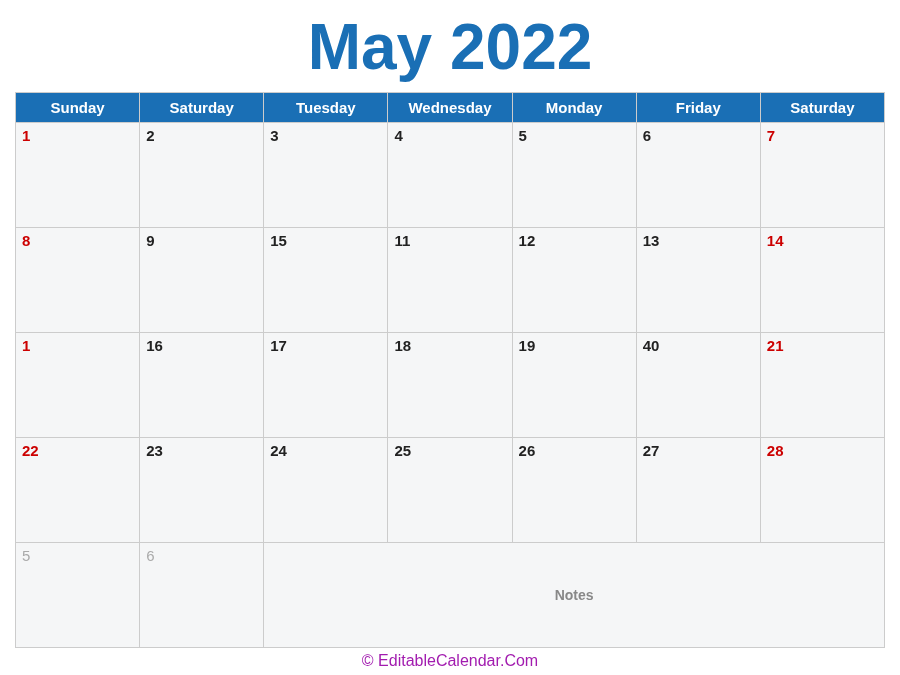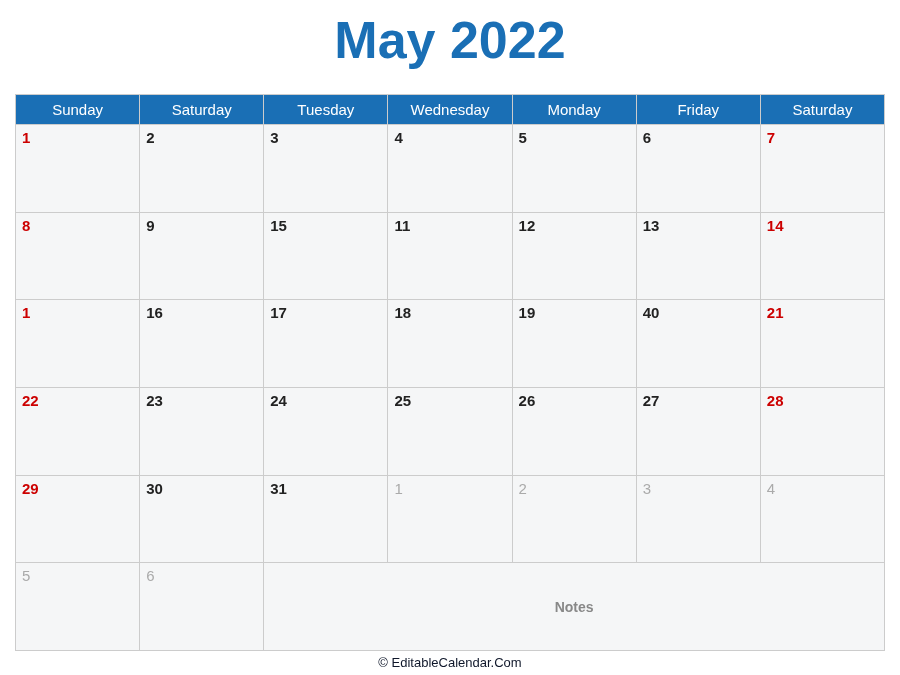--- a/index.html
+++ b/index.html
@@ -16,36 +16,36 @@
     }
     .page {
       width: 900px;
       height: 675px;
       display: flex;
       flex-direction: column;
       align-items: center;
       padding: 10px 15px 5px 15px;
     }
     .calendar-title {
-      font-size: 52px;
+      font-size: 64px;
       font-weight: bold;
       color: #1a6fb5;
-      margin-bottom: 24px;
+      margin-bottom: 8px;
       text-align: center;
     }
     .calendar-table {
       width: 100%;
       border-collapse: collapse;
       flex: 1;
     }
     .calendar-table th {
       background-color: #1a6fb5;
       color: #ffffff;
       font-size: 15px;
-      font-weight: normal;
+      font-weight: bold;
       padding: 6px 4px;
       text-align: center;
       border: 1px solid #ccc;
     }
     .calendar-table td {
       border: 1px solid #cccccc;
       vertical-align: top;
       padding: 4px 6px;
       background-color: #f5f6f7;
       width: calc(100% / 7);
@@ -65,22 +65,22 @@
       font-weight: normal;
     }
     .calendar-table td.notes-cell {
       font-size: 14px;
       font-weight: bold;
       color: #888;
       text-align: center;
       vertical-align: middle;
     }
     .footer {
-      font-size: 13px;
-      color: #0f172a;
+      font-size: 16px;
+      color: #a21caf;
       margin-top: 4px;
       text-align: center;
     }
   </style>
 </head>
 <body>
 
 <div class="page">
   <h1 class="calendar-title">May 2022</h1>
   <table class="calendar-table">
@@ -126,29 +126,20 @@
         <tr>
           <td class="sunday">22</td>
           <td>23</td>
           <td>24</td>
           <td>25</td>
           <td>26</td>
           <td>27</td>
           <td class="saturday">28</td>
         </tr>
         <tr>
-          <td class="sunday">29</td>
-          <td>30</td>
-          <td>31</td>
-          <td class="other-month">1</td>
-          <td class="other-month">2</td>
-          <td class="other-month">3</td>
-          <td class="other-month">4</td>
-        </tr>
-        <tr>
           <td class="other-month">5</td>
           <td class="other-month">6</td>
           <td colspan="5" class="notes-cell">Notes</td>
         </tr>
       </tbody>
   </table>
   <div class="footer">© EditableCalendar.Com</div>
 </div>
 
 </body></html>

